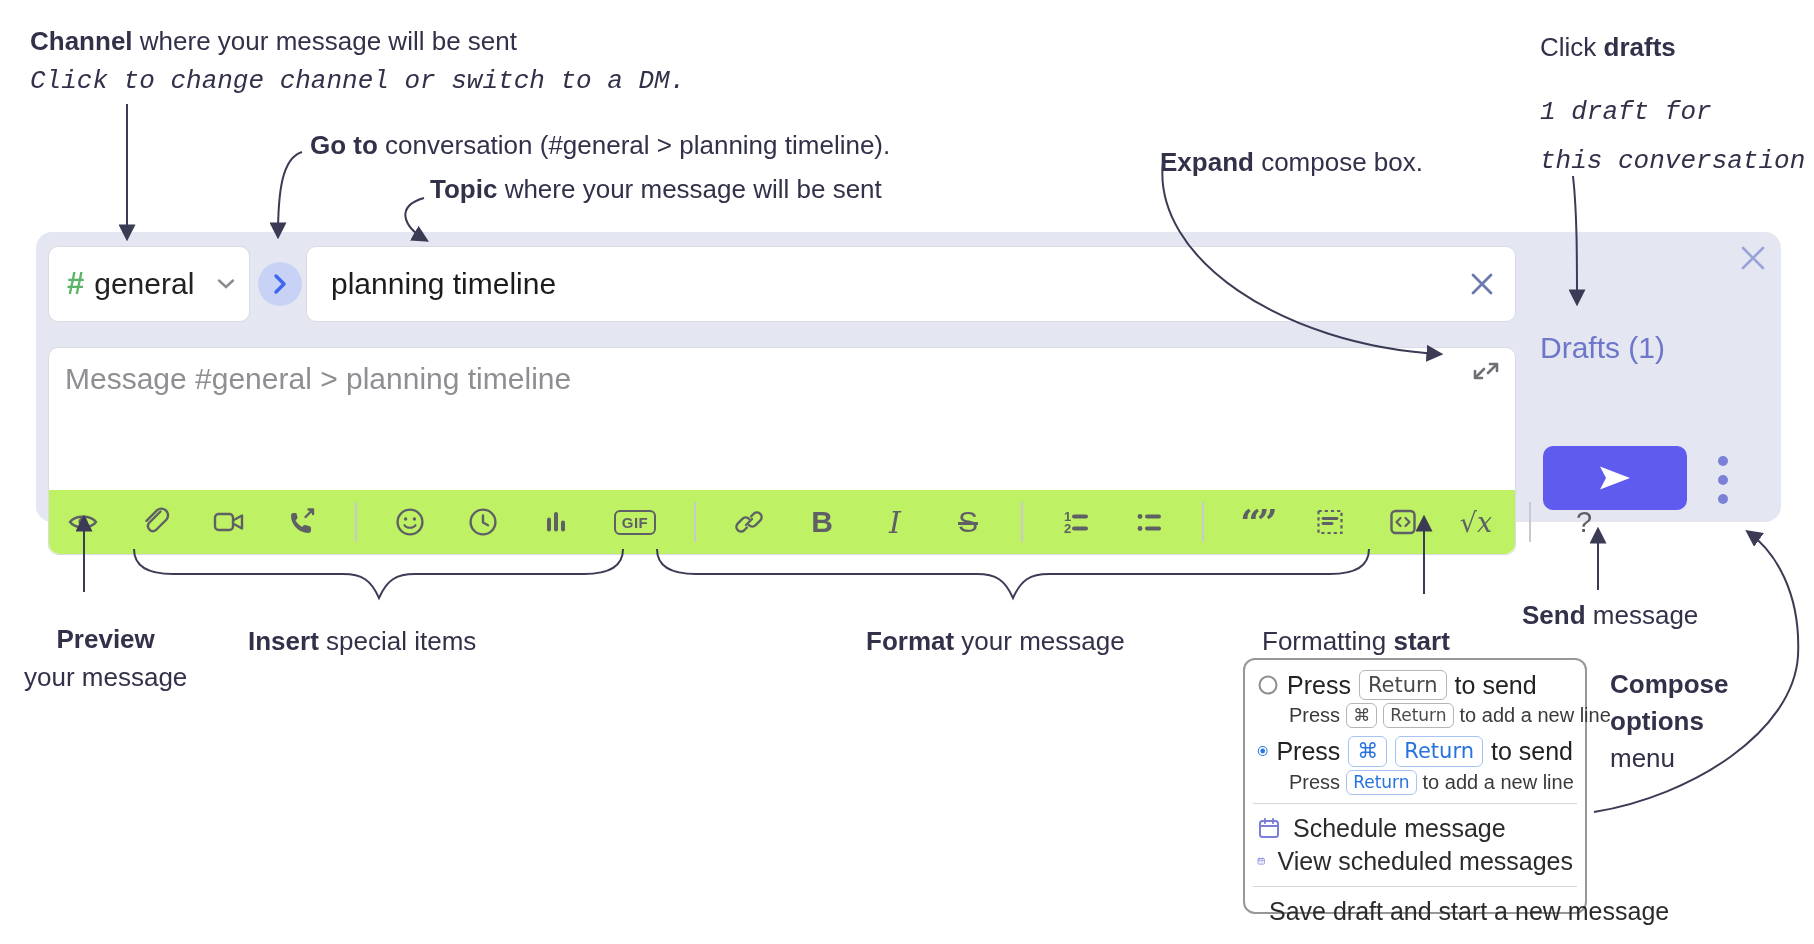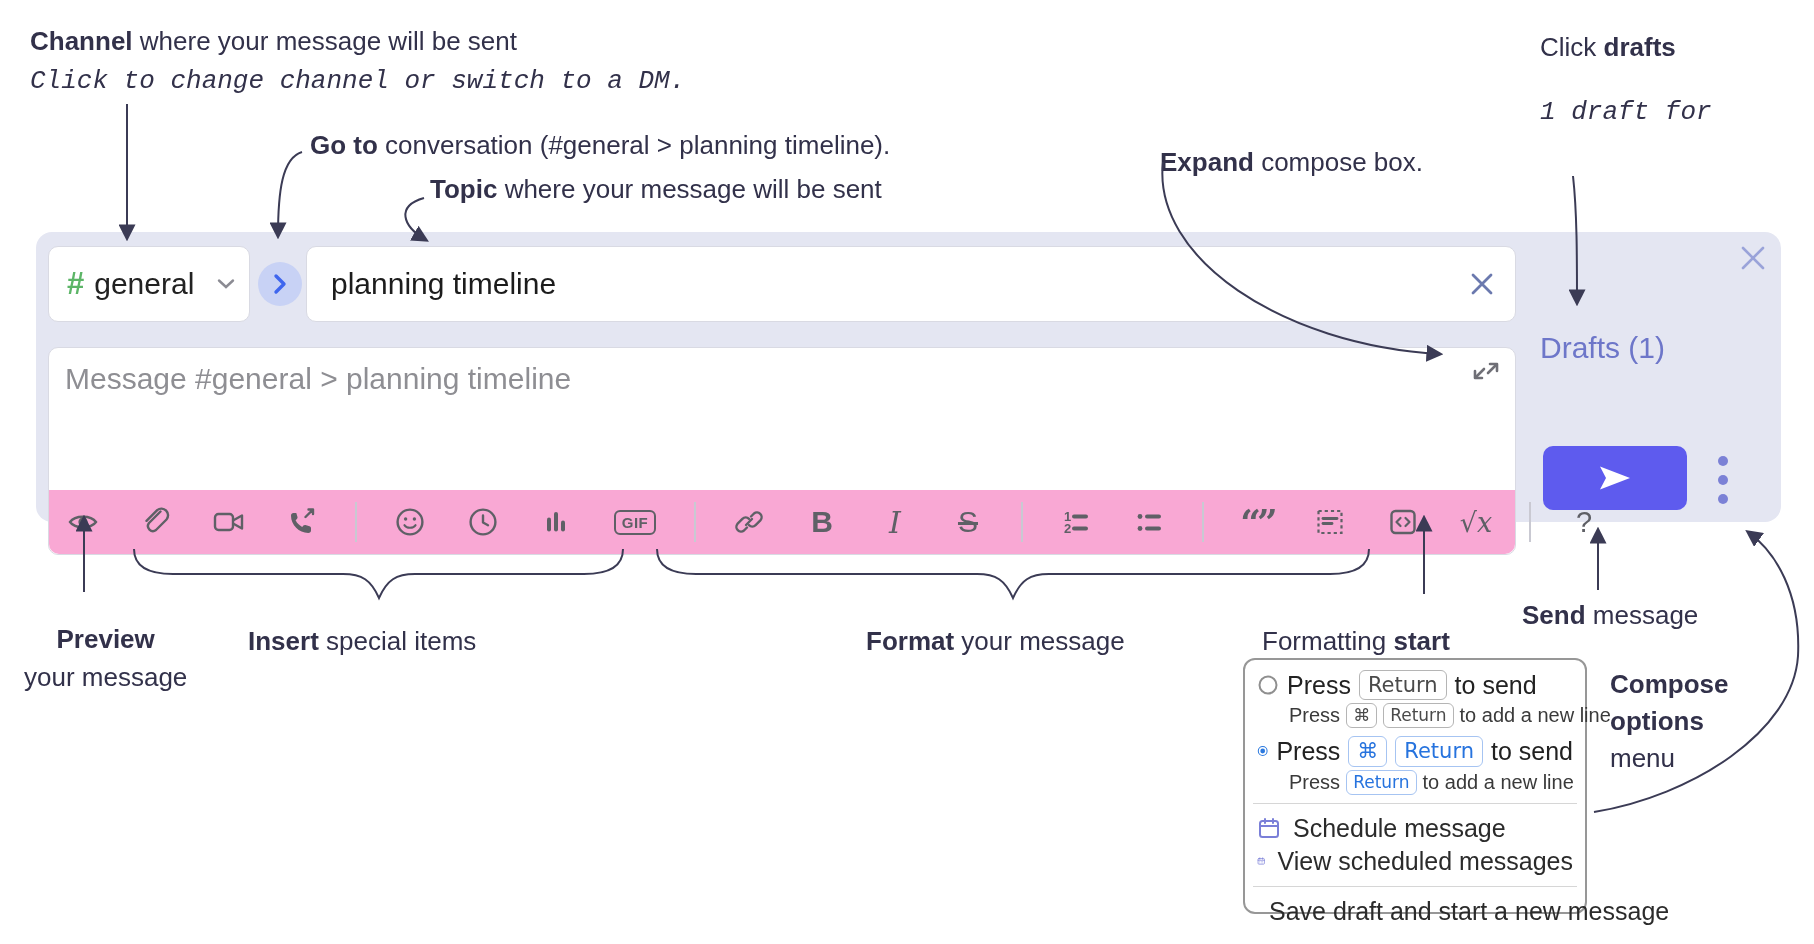--- a/index.html
+++ b/index.html
@@ -21,21 +21,21 @@
           display:flex;align-items:center;justify-content:center;cursor:pointer;border:none;}
   .topic-input{left:306px;top:246px;width:1210px;height:76px;font-size:30px;color:#1c1c1c;
                padding:0 60px 0 18px;outline:none;}
   .topic-clear{left:1468px;top:270px;width:28px;height:28px;cursor:pointer;}
   .msgbox{left:48px;top:347px;width:1468px;height:208px;}
   .msg-ta{position:absolute;left:0;top:0;width:100%;height:98px;border:none;resize:none;
           border-radius:10px 10px 0 0;font-family:inherit;font-size:30px;color:#1c1c1c;
           padding:14px 50px 0 16px;box-sizing:border-box;outline:none;background:transparent;}
   .msg-ta::placeholder{color:#8e8e93;opacity:1;}
   .expand-ic{position:absolute;right:12px;top:8px;cursor:pointer;}
-  .toolbar{position:absolute;left:0;bottom:0;width:100%;height:64px;background:#f9a8d4;
+  .toolbar{position:absolute;left:0;bottom:0;width:100%;height:64px;background:#bef264;
            border-radius:0 0 10px 10px;display:flex;align-items:center;padding-left:14px;
            box-sizing:border-box;gap:33px;}
   .tb{width:40px;height:44px;display:flex;align-items:center;justify-content:center;
       background:none;border:none;padding:0;cursor:pointer;color:#5f6066;flex:0 0 auto;}
   .tb-div{width:2px;height:40px;background:#c9c9d2;flex:0 0 auto;}
   .tb-text{font-size:30px;color:#5f6066;font-family:"Liberation Sans",sans-serif;}
   .b-b{font-weight:700;}
   .b-i{font-style:italic;font-family:"DejaVu Serif",serif;}
   .b-s{text-decoration:line-through;}
   .gif-box{border:2.4px solid #5f6066;border-radius:6px;padding:2px 6px;font-size:15px;
@@ -84,20 +84,21 @@
   <b>Topic</b><span> where your message will be sent</span>
 </div>
 
 <div class="abs ann" style="left:1160px;top:123px;margin-top:20px;">
   <b>Expand</b><span> compose box.</span>
 </div>
 
 <div class="abs ann" style="left:1540px;top:28px;">
   <div><span>Click </span><b>drafts</b></div>
   <div style="margin-top:25px;"><i>1 draft for</i></div>
+  <div style="margin-top:9px;"><i>this conversation</i></div>
 </div>
 
 <div class="abs compose">
 
   <div class="abs whitebox chan-btn" style="left:12px;top:14px;">
     <span class="chan-hash">#</span>
     <span class="chan-name">general</span>
     <svg width="18" height="12" viewBox="0 0 18 12">
       <path d="M2,2.5 L9,9 L16,2.5" fill="none" stroke="#8b8b93" stroke-width="2.4" stroke-linecap="round"></path>
     </svg>

